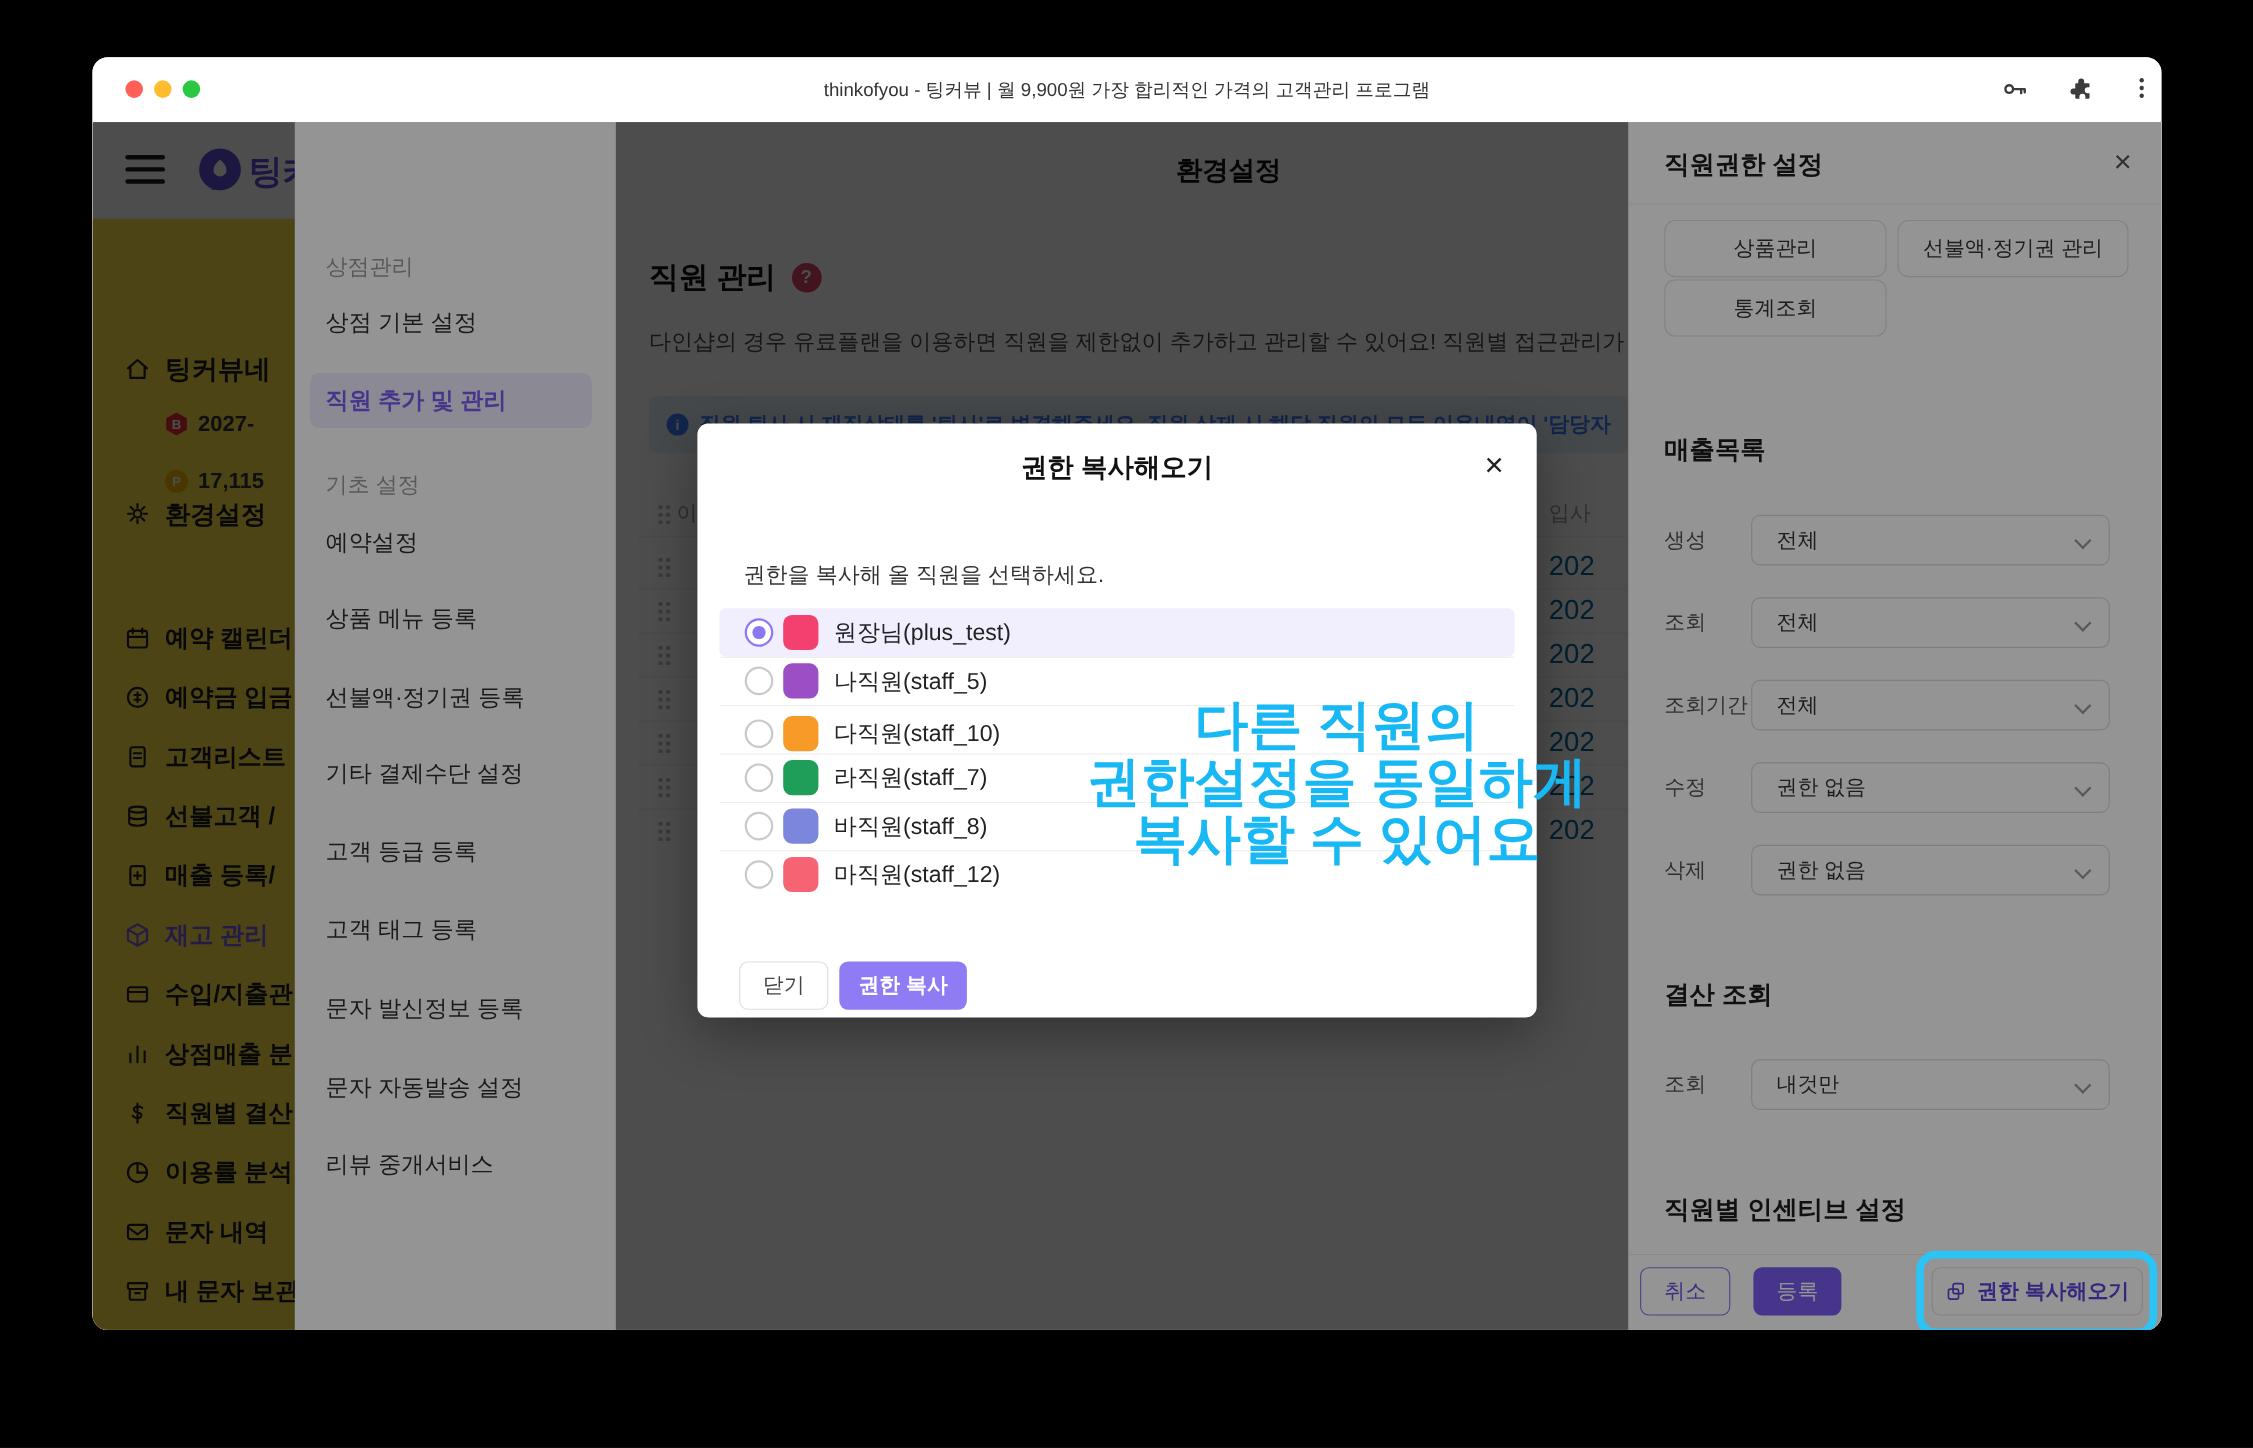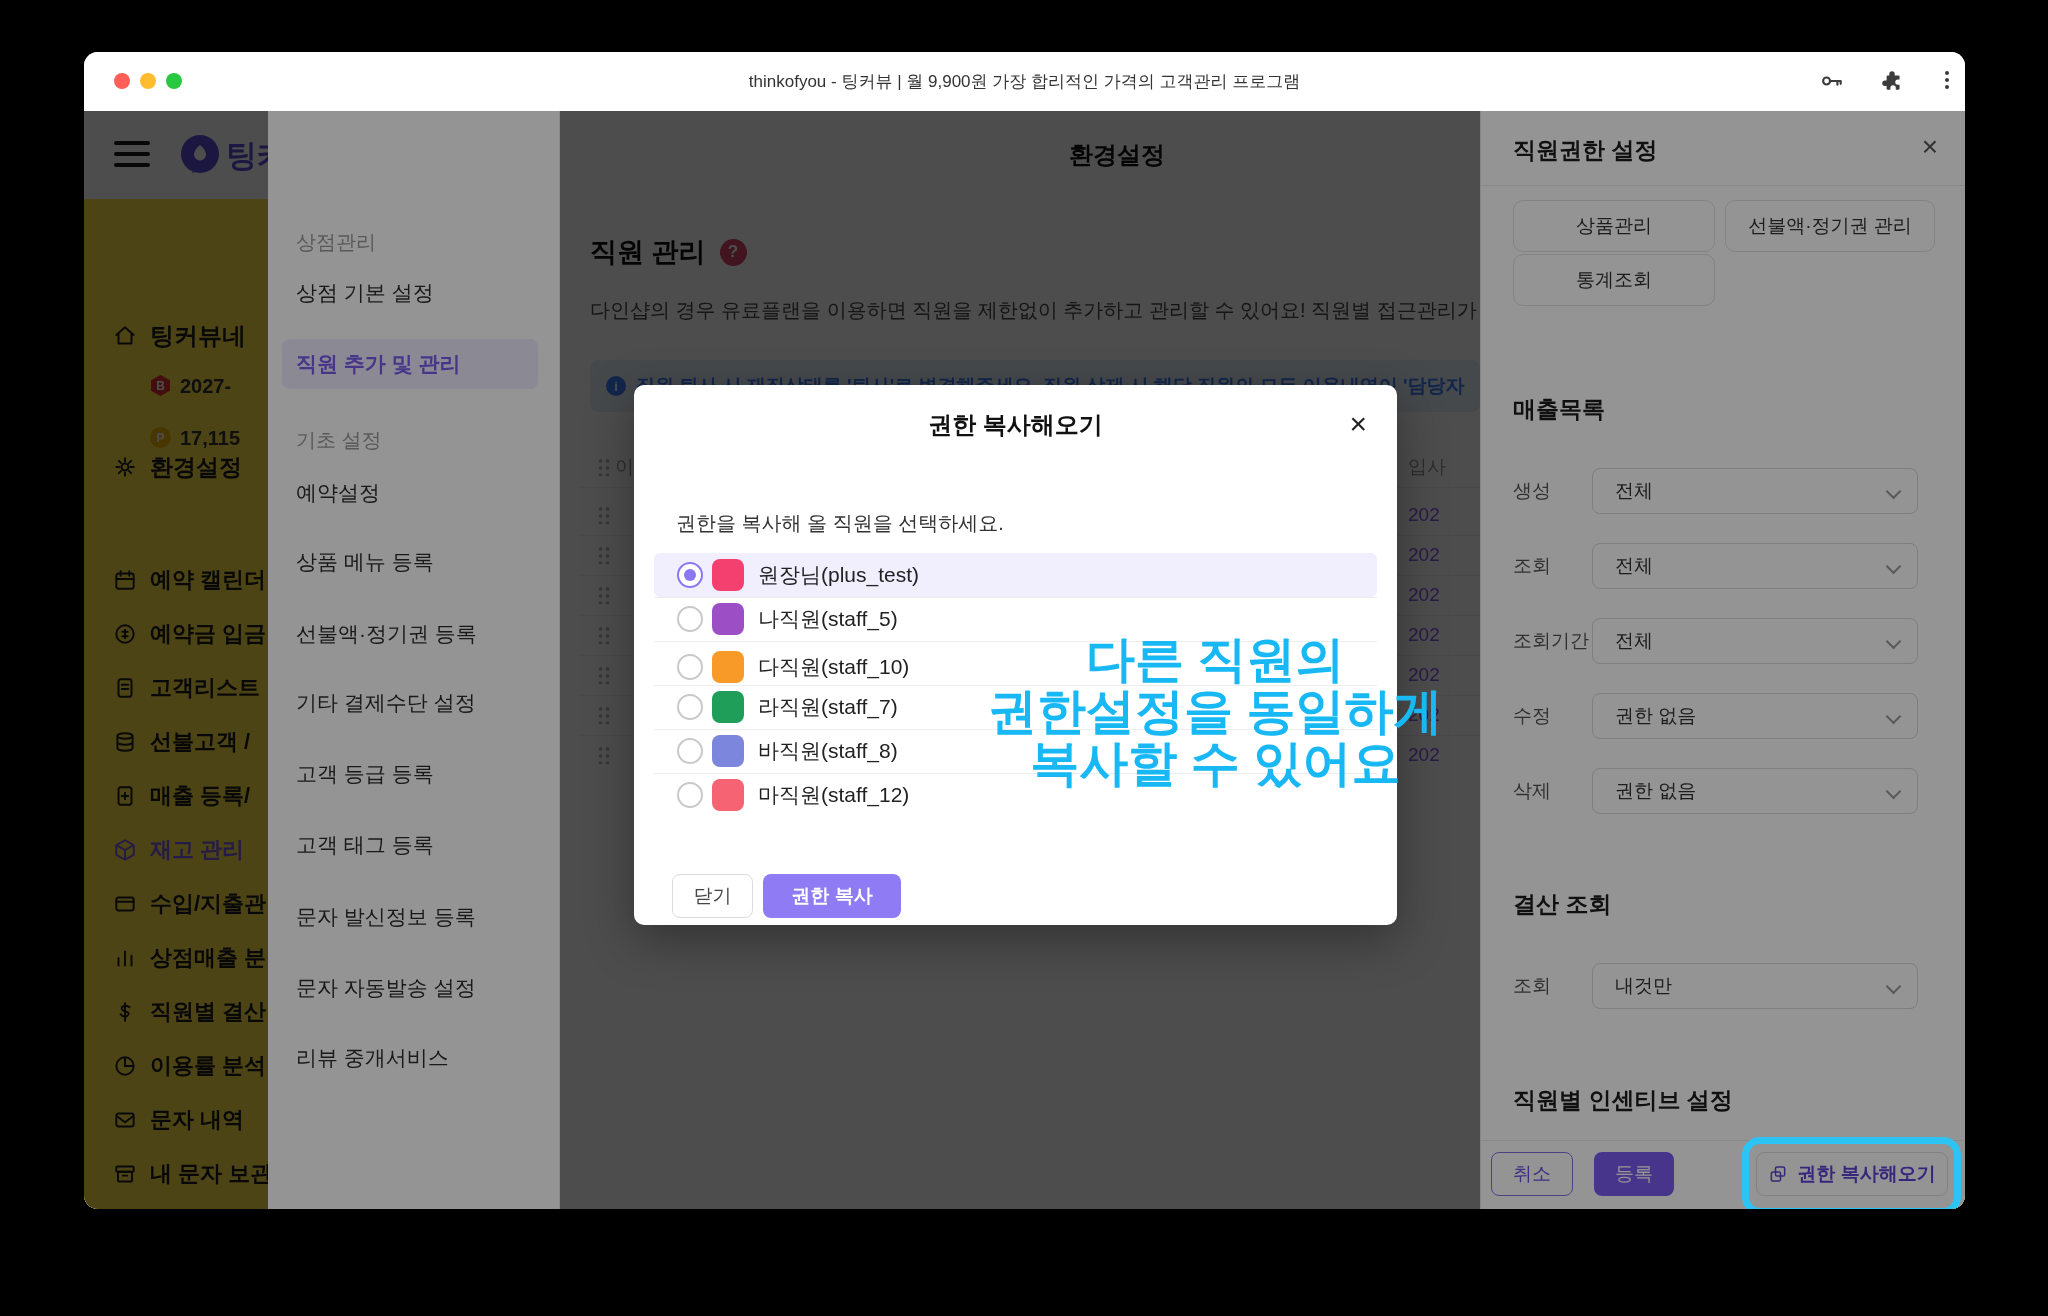--- a/index.html
+++ b/index.html
@@ -49,21 +49,21 @@
     white-space:nowrap;overflow:hidden;}
   #info-banner{position:absolute;left:31px;top:161px;width:890px;height:52px;background:#E8F1FE;border-radius:8px;overflow:hidden;}
   #info-ico{position:absolute;left:16px;top:16px;width:20px;height:20px;border-radius:50%;background:#3E7BFA;color:#fff;
     font-size:13px;font-weight:bold;font-style:normal;display:flex;align-items:center;justify-content:center;}
   #info-text{position:absolute;left:46px;top:0;height:52px;display:flex;align-items:center;font-size:19px;font-weight:bold;
     color:#3E7BFA;white-space:nowrap;}
   .th{position:absolute;font-size:19px;color:#999;white-space:nowrap;transform:translateY(-50%);}
   .drag{position:absolute;width:13px;height:19px;transform:translateY(-50%);
     background-image:radial-gradient(circle,#b9b9b9 1.7px,transparent 2.1px);background-size:7px 7px;}
   .chip{position:absolute;width:30px;height:30px;border-radius:7px;transform:translateY(-50%);}
-  .tdate{position:absolute;left:849px;font-size:19px;color:#8b5cf6;white-space:nowrap;transform:translateY(-50%);}
+  .tdate{position:absolute;left:849px;font-size:25px;color:#0369a1;white-space:nowrap;transform:translateY(-50%);}
   .trow-line{position:absolute;left:21px;right:0;height:1px;background:#f0f0f0;}
   
   #dim1{position:absolute;inset:0;background:rgba(0,0,0,0.48);z-index:10;}
   #dim2{position:absolute;inset:0;background:rgba(0,0,0,0.42);z-index:30;}
   
   #panel{position:absolute;left:1396px;top:0;width:485px;bottom:0;background:#fff;border-left:1px solid #e8e8e8;z-index:20;}
   #panel-title{position:absolute;left:32px;top:39px;transform:translateY(-50%);font-size:23px;font-weight:bold;color:#1c1c1c;white-space:nowrap;}
   #panel-close{position:absolute;right:28px;top:22px;font-size:28px;color:#555;line-height:1;}
   #panel-hdiv{position:absolute;left:0;right:0;top:74px;height:1px;background:#ededed;}
   .perm-btn{position:absolute;height:50px;border:1px solid #e0e0e0;border-radius:10px;background:#fff;
@@ -92,21 +92,21 @@
   .staff-row.selected{background:#F1EEFD;border-radius:6px;}
   .staff-sep{position:absolute;left:20px;width:723px;height:1px;background:#ededed;}
   .radio{position:absolute;left:23px;top:9px;width:26px;height:26px;border-radius:50%;border:2px solid #c9c9c9;
     background:#fff;box-sizing:border-box;}
   .radio.on{border-color:#8B77F2;}
   .radio.on::after{content:"";position:absolute;left:5px;top:5px;width:12px;height:12px;border-radius:50%;background:#8B77F2;}
   .staff-chip{position:absolute;left:58px;top:6px;width:32px;height:32px;border-radius:8px;}
   .staff-label{position:absolute;left:104px;top:22px;transform:translateY(-50%);font-size:21px;color:#222;white-space:nowrap;}
   #modal-btn-close{position:absolute;left:38px;top:489px;width:81px;height:44px;border:1px solid #ddd;border-radius:8px;
     background:#fff;display:flex;align-items:center;justify-content:center;font-size:19px;color:#444;box-sizing:border-box;}
-  #modal-btn-copy{position:absolute;left:129px;top:489px;width:138px;height:44px;border-radius:8px;
+  #modal-btn-copy{position:absolute;left:129px;top:489px;width:116px;height:44px;border-radius:8px;
     display:flex;align-items:center;justify-content:center;font-size:19px;color:#fff;font-weight:600;}
   
   #annotation{position:absolute;left:904px;top:522px;z-index:50;font-size:49px;line-height:52px;font-weight:800;white-space:nowrap;text-align:center;}
   #cyan-ring{position:absolute;left:1658px;top:1026px;width:205px;height:64px;border:7px solid #2BC4F4;
     border-radius:18px;z-index:50;}
   svg{display:block;}
 </style>
 </head>
 <body>
 

